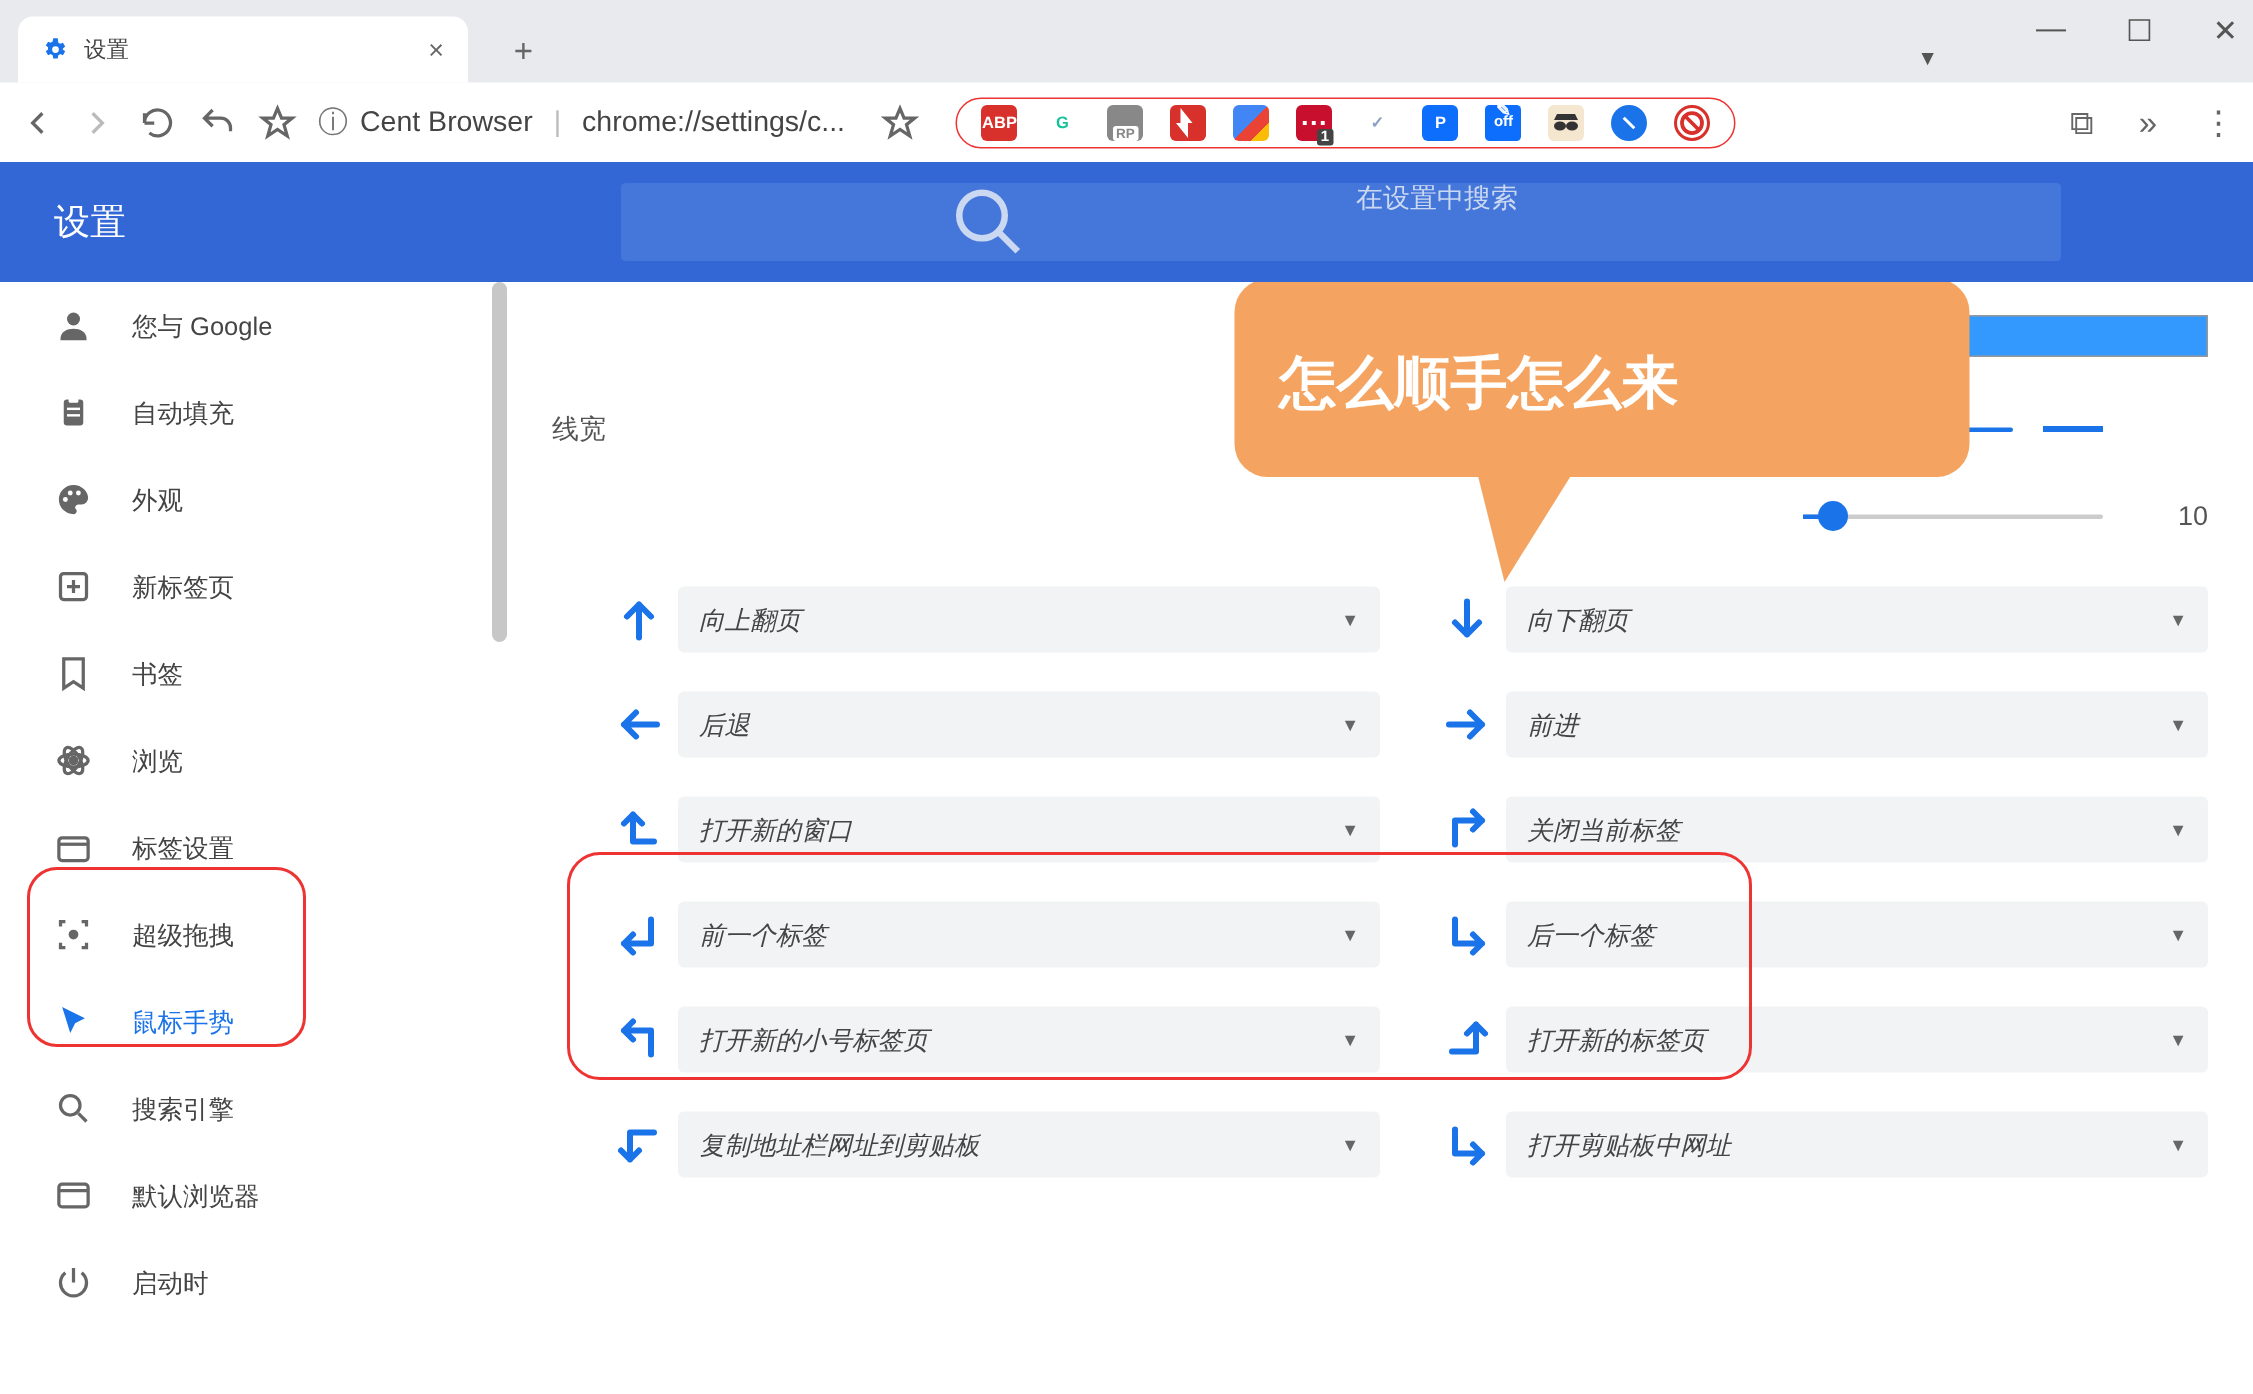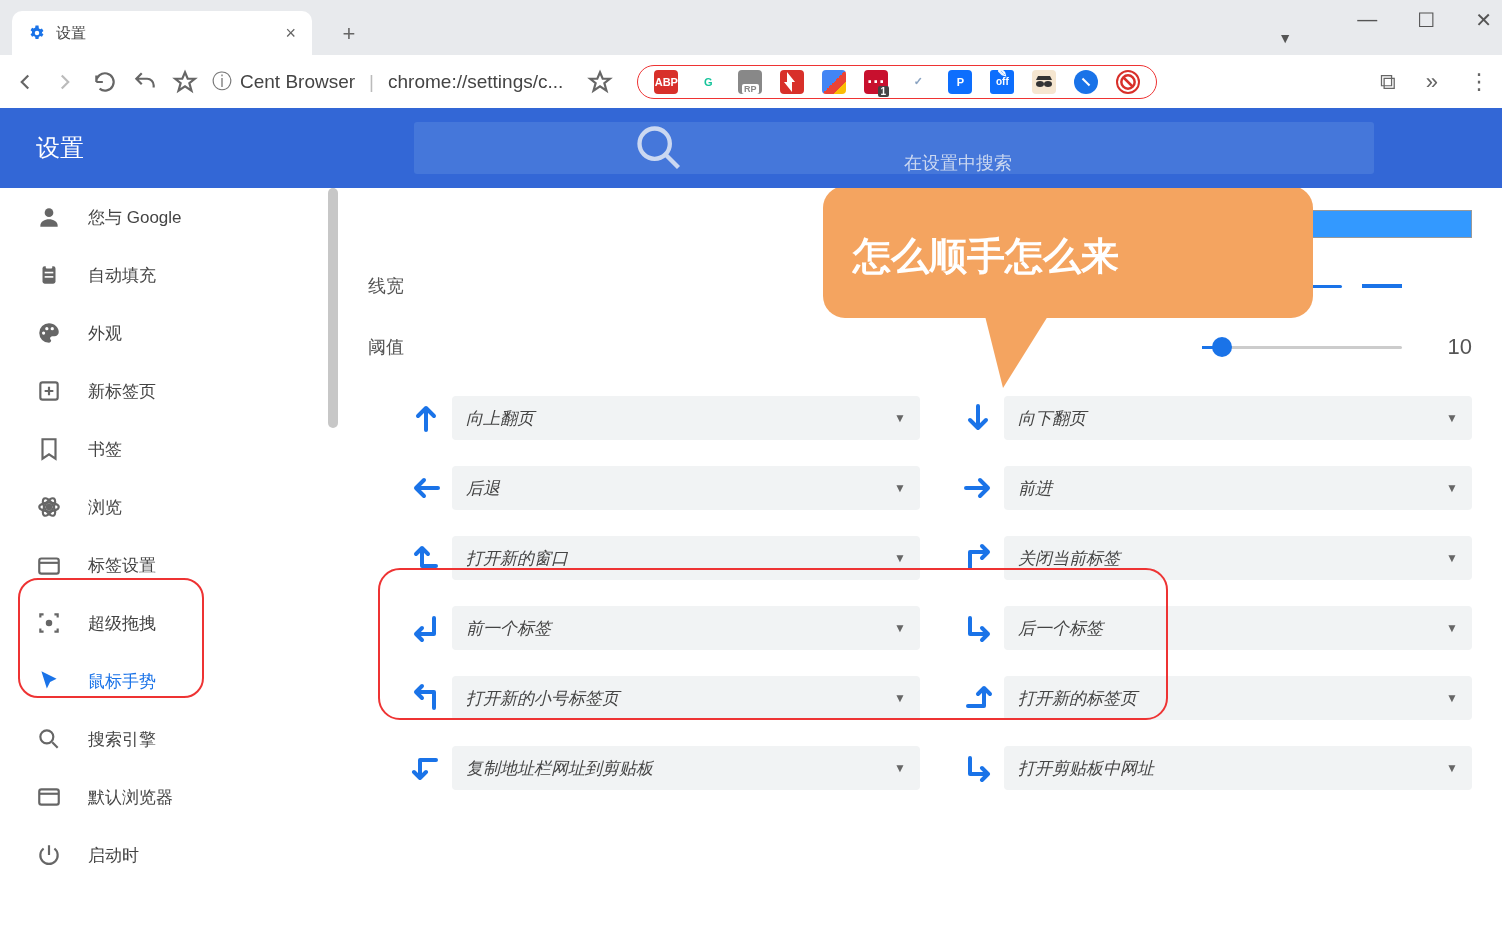--- a/index.html
+++ b/index.html
@@ -22,41 +22,41 @@
 .address-box { display: flex; align-items: center; gap: 8px; font-size: 19px; color: #444; }
 .address-box .info-icon { color: #777; font-size: 20px; }
 .address-sep { color: #bbb; padding: 0 6px; }
 .ext-pill { display: flex; align-items: center; gap: 18px; border: 1.5px solid #e33; border-radius: 18px; padding: 4px 16px; margin-left: 10px; }
 .ext-icon { width: 24px; height: 24px; border-radius: 4px; background: #888; }
 .toolbar-right { margin-left: auto; display: flex; gap: 30px; color: #666; font-size: 22px; align-items: center; }
 
 
 .settings-header { height: 80px; background: #3367d6; display: flex; align-items: center; padding: 0 36px; color: #fff; }
 .settings-title { font-size: 24px; }
-.search-box { margin-left: 330px; flex: 1; max-width: 960px; height: 52px; background: #4577da; border-radius: 3px; display: flex; align-items: flex-end; padding: 0 20px; gap: 20px; }
+.search-box { margin-left: 330px; flex: 1; max-width: 960px; height: 52px; background: #4577da; border-radius: 3px; display: flex; align-items: flex-start; padding: 0 20px; gap: 20px; }
 .search-box input { background: transparent; border: none; outline: none; color: #fff; font-size: 18px; width: 100%; }
 .search-box input::placeholder { color: #cbd8f1; }
 
 .content { display: flex; height: calc(929px - 108px - 80px); }
 .sidebar { width: 338px; position: relative; }
 .sidebar-inner { overflow-y: auto; height: 100%; padding-right: 8px; }
 .sidebar-item { display: flex; align-items: center; gap: 26px; padding: 16px 26px 16px 36px; font-size: 17px; color: #444; cursor: pointer; border-radius: 0 30px 30px 0; }
 .sidebar-item .icon { width: 26px; height: 26px; display: flex; align-items: center; justify-content: center; color: #666; }
 .sidebar-item.active { color: #1a73e8; }
 .sidebar-item.active .icon { color: #1a73e8; }
 .sidebar-marker { position: absolute; left: 18px; top: 390px; width: 186px; height: 120px; border: 2px solid #e33; border-radius: 20px; pointer-events: none; }
 .sidebar-scroll-thumb { position: absolute; right: 0; top: 0; width: 10px; height: 240px; background: #c7c7c7; border-radius: 5px; }
 
 .main { flex: 1; overflow-y: auto; padding: 22px 30px 20px 30px; position: relative; }
 .setting-row { display: flex; align-items: center; margin-bottom: 36px; }
 .setting-label { font-size: 18px; color: #555; width: 580px; }
 .color-input { width: 240px; height: 28px; background: #3399ff; border: 1px solid #999; font-size: 17px; padding: 0 4px; font-family: sans-serif; }
 .slider-track { width: 220px; height: 3px; background: #1a73e8; position: relative; border-radius: 2px; }
 .slider-thumb { position: absolute; top: -9px; width: 20px; height: 20px; border-radius: 50%; background: #1a73e8; }
-.slider-val { width: 70px; text-align: right; font-size: 22px; color: #555; }
+.slider-val { width: 70px; text-align: right; font-size: 18px; color: #555; }
 .slider-tick { width: 40px; height: 4px; background: #1a73e8; margin-left: 20px; }
 
 .section-title { font-size: 18px; color: #555; margin-bottom: 28px; margin-top: 8px; }
 .gesture-grid { display: grid; grid-template-columns: 1fr 1fr; column-gap: 40px; row-gap: 26px; padding-left: 40px; }
 .gesture-row { display: flex; align-items: center; gap: 8px; }
 .gesture-icon { width: 36px; height: 36px; display: flex; align-items: center; justify-content: center; }
 .gesture-select { flex: 1; height: 44px; background: #f1f3f4; border: none; border-radius: 4px; padding: 0 14px; font-size: 17px; color: #444; display: flex; align-items: center; justify-content: space-between; cursor: pointer; font-style: italic; }
 .gesture-select .caret { color: #666; font-size: 12px; }
 .gesture-box { position: absolute; border: 2px solid #e33; border-radius: 22px; pointer-events: none; }
 
@@ -312,21 +312,20 @@
       <div class="setting-label">线宽</div>
       <div style="flex:1"></div>
       <div class="slider-track">
           <div class="slider-thumb" style="left:20px"></div>
         </div>
       <div class="slider-tick"></div>
       <div class="slider-val"></div>
     </div>
 
     <div class="setting-row">
-      <div class="setting-label">阈值</div>
       <div style="flex:1"></div>
       <div class="slider-track" style="width:200px;background:#ccc">
         <div style="position:absolute;left:0;width:20px;height:3px;background:#1a73e8"></div>
         <div class="slider-thumb" style="left:10px"></div>
       </div>
       <div class="slider-val">10</div>
     </div>
 
 
     <div class="gesture-grid" id="gesture-grid">

